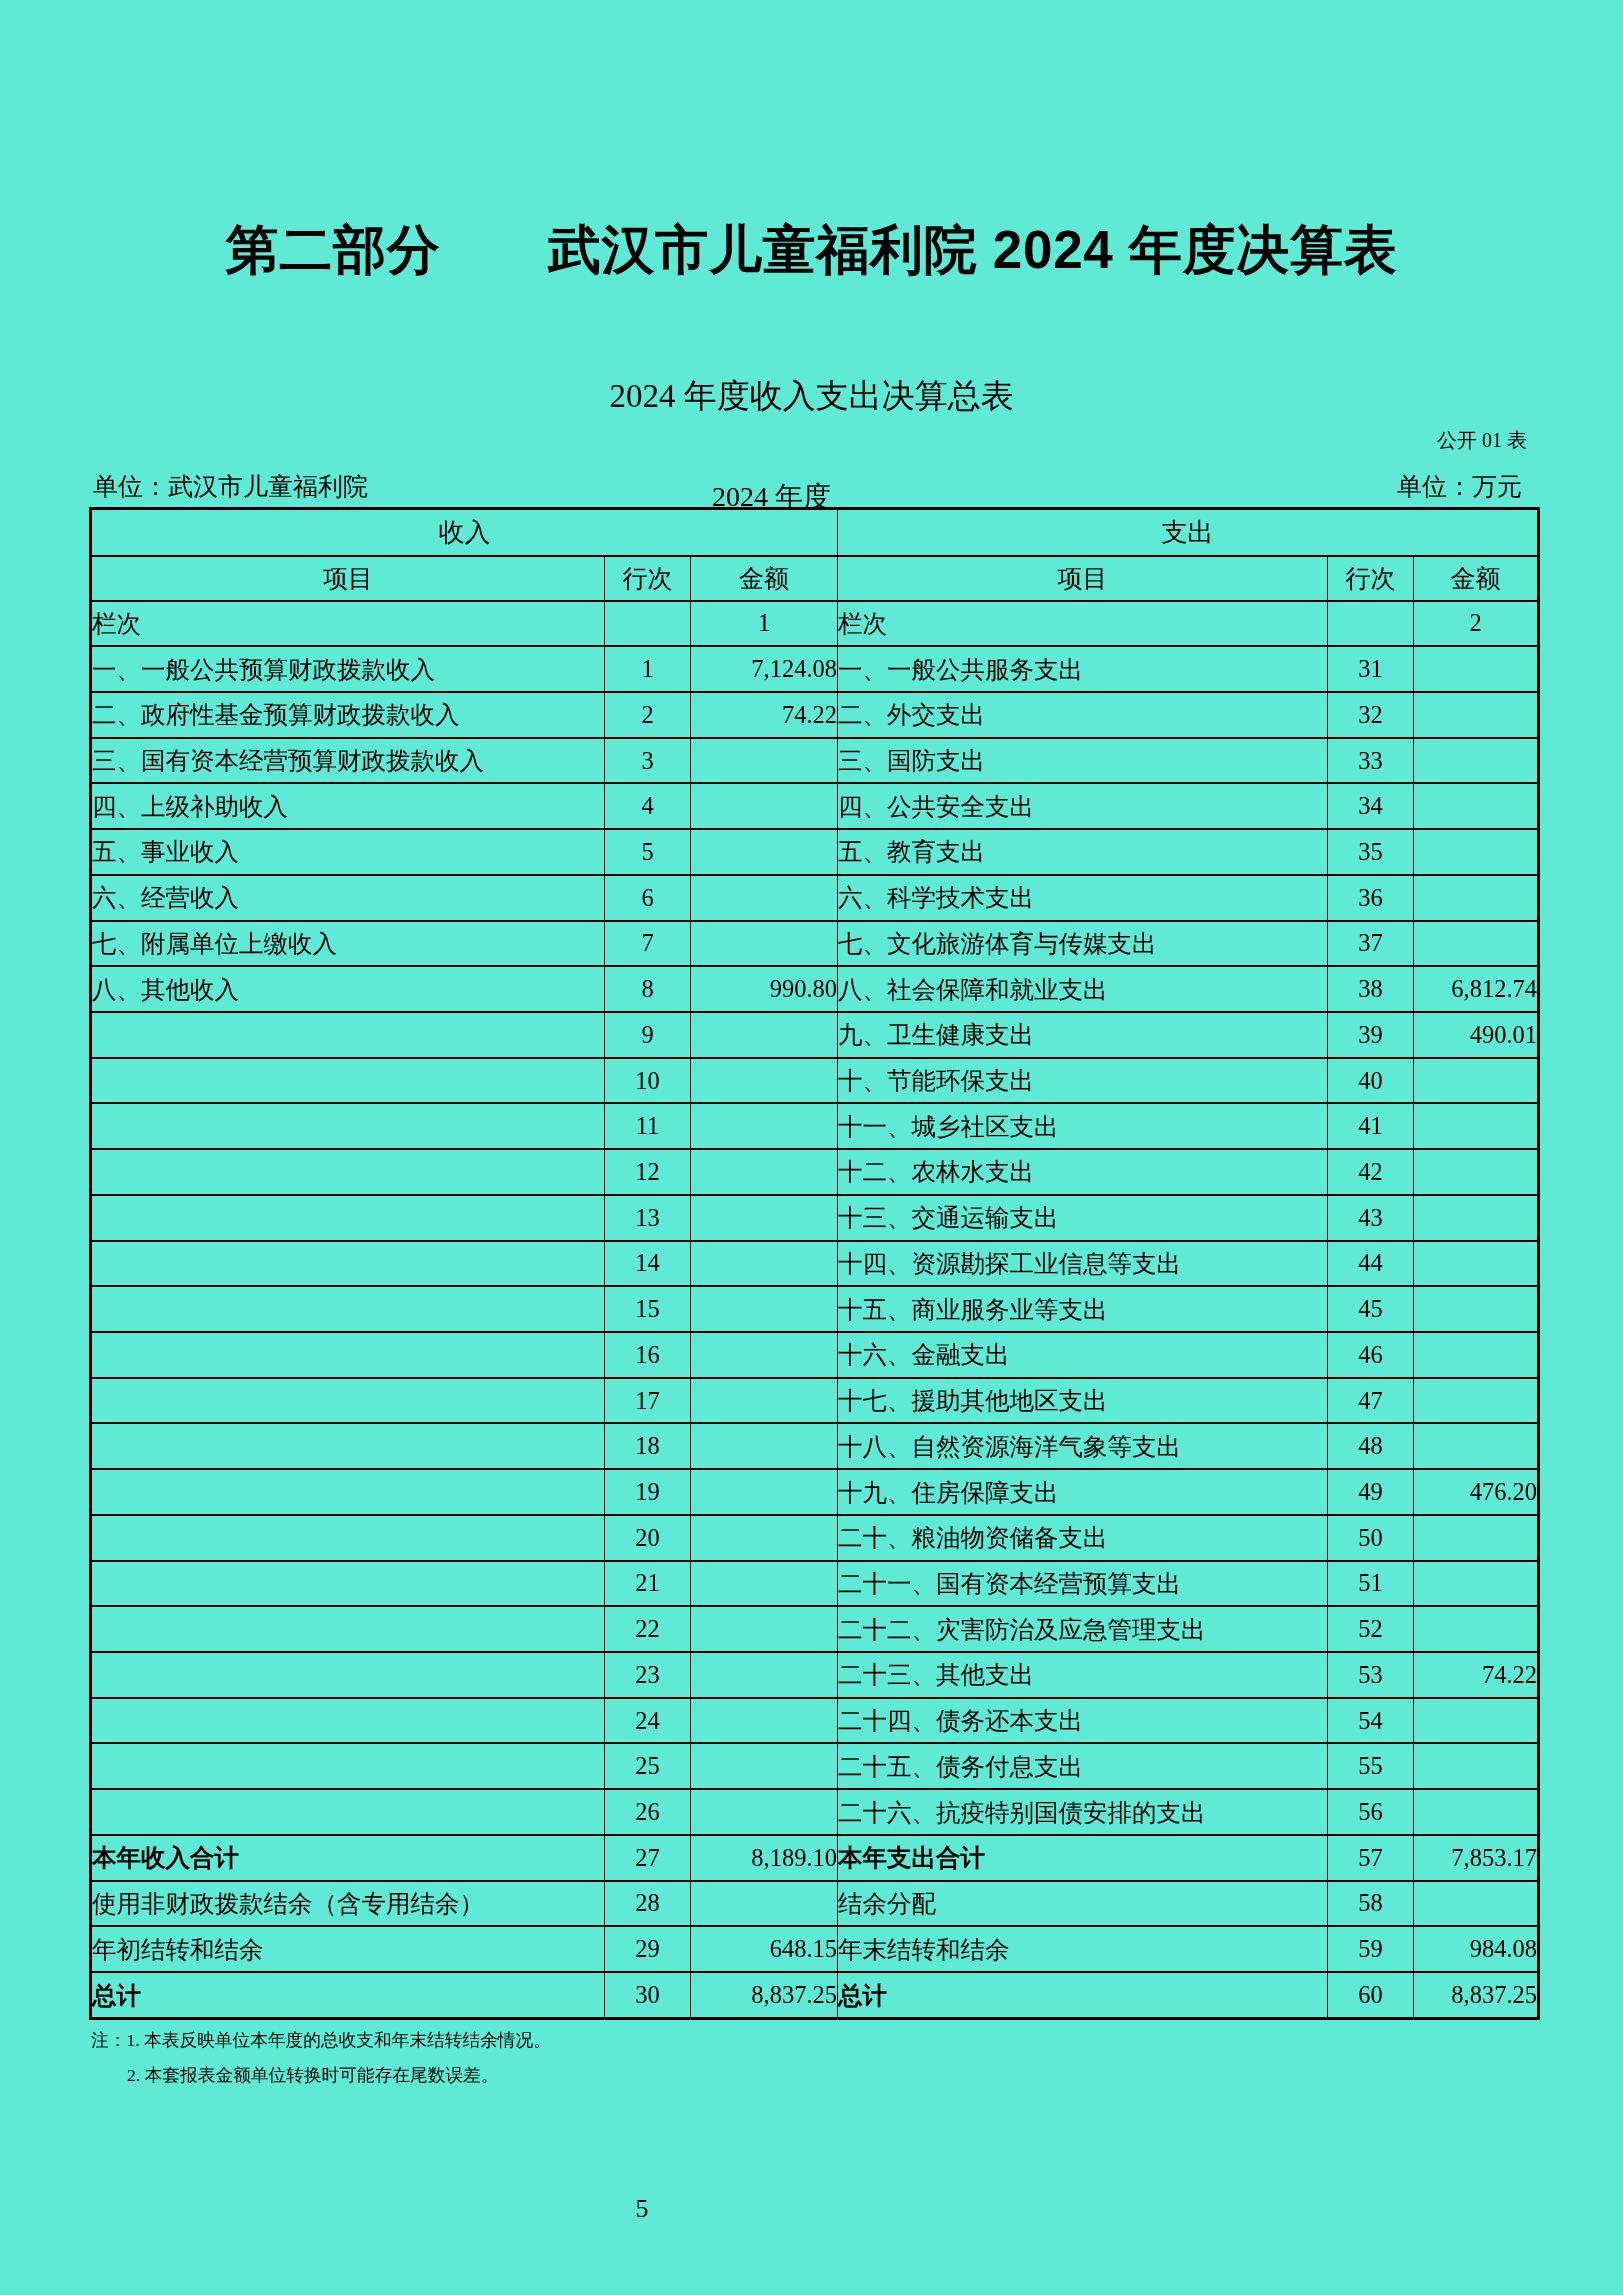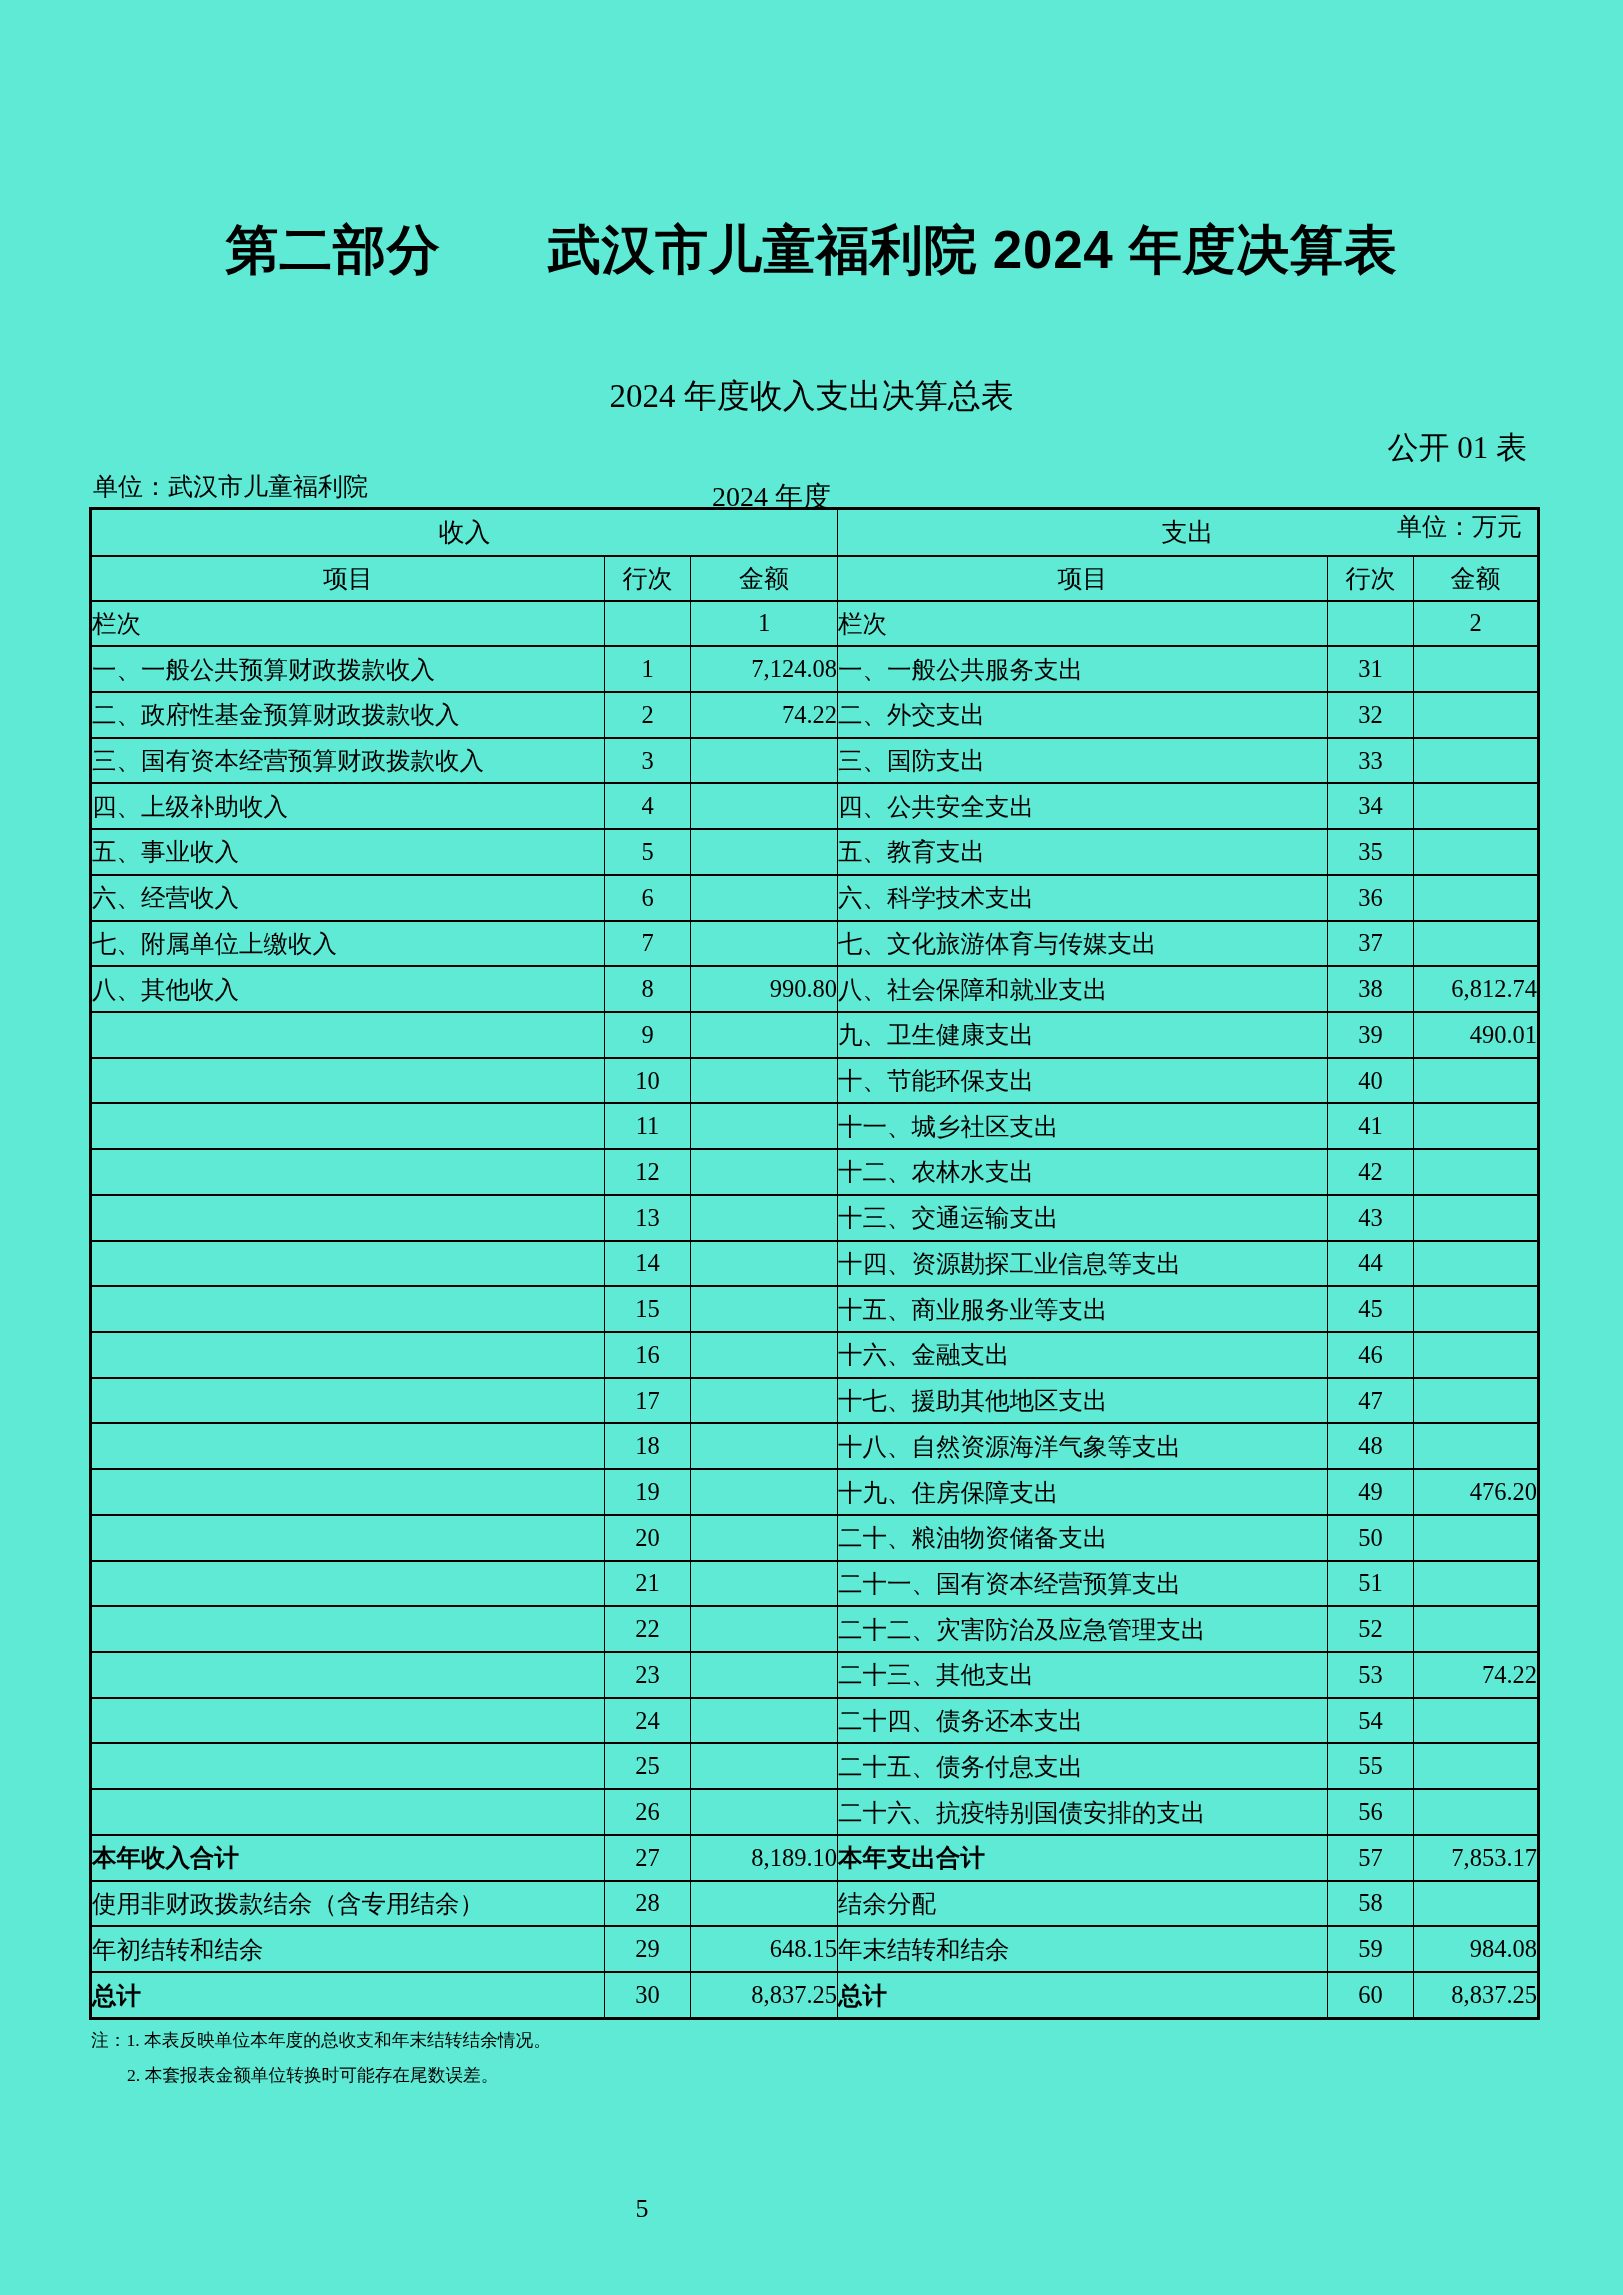--- a/index.html
+++ b/index.html
@@ -22,25 +22,25 @@
   }
   .doc-subtitle{
     position:absolute;top:374px;left:0;width:100%;
     text-align:center;
     font-size:33px;
     font-family:"Liberation Serif", serif;
     white-space:pre;
   }
   .table-tag{
     position:absolute;top:427px;right:96px;
-    font-size:31px;
+    font-size:20px;
   }
   .meta-unit{position:absolute;top:470px;left:93px;font-size:25px;}
   .meta-year{position:absolute;top:470px;left:712px;font-size:28px;margin-top:8px;}
-  .meta-currency{position:absolute;top:470px;right:101px;font-size:25px;margin-top:40px;}
+  .meta-currency{position:absolute;top:470px;right:101px;font-size:25px;}
 
   table.summary{
     position:absolute;top:507px;left:89px;
     width:1447px;height:1513px;
     border-collapse:collapse;
     table-layout:fixed;
     border:3.4px solid #000;
     font-size:24.5px;
   }
   table.summary td{

